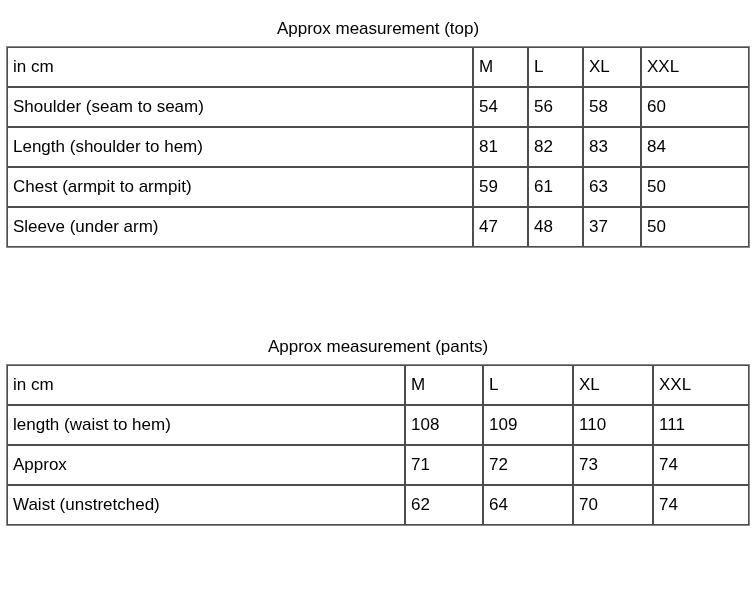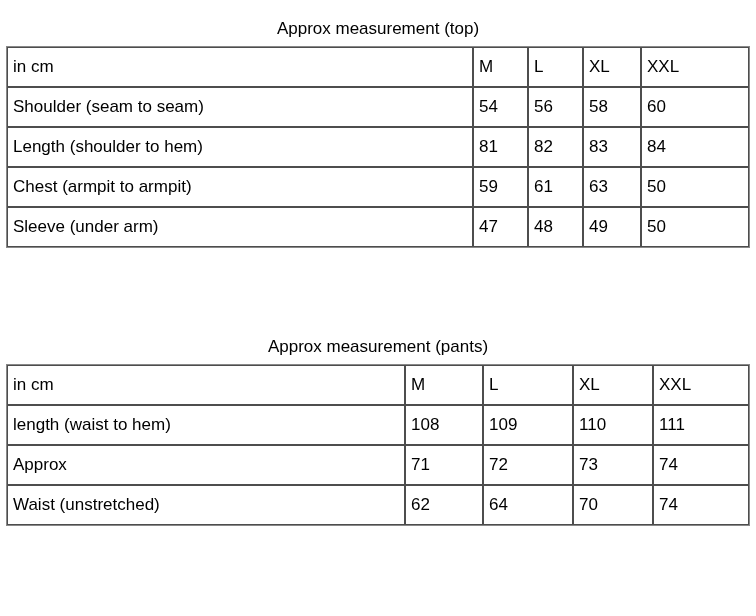--- a/index.html
+++ b/index.html
@@ -109,21 +109,21 @@
           <td>Chest (armpit to armpit)</td>
           <td>59</td>
           <td>61</td>
           <td>63</td>
           <td>50</td>
         </tr>
         <tr>
           <td>Sleeve (under arm)</td>
           <td>47</td>
           <td>48</td>
-          <td>49</td>
+          <td>37</td>
           <td>50</td>
         </tr>
       </tbody>
     </table>
   </div>
 
   <div class="gap"></div>
 
   <div class="section">
     <div class="caption">Approx measurement (pants)</div>

